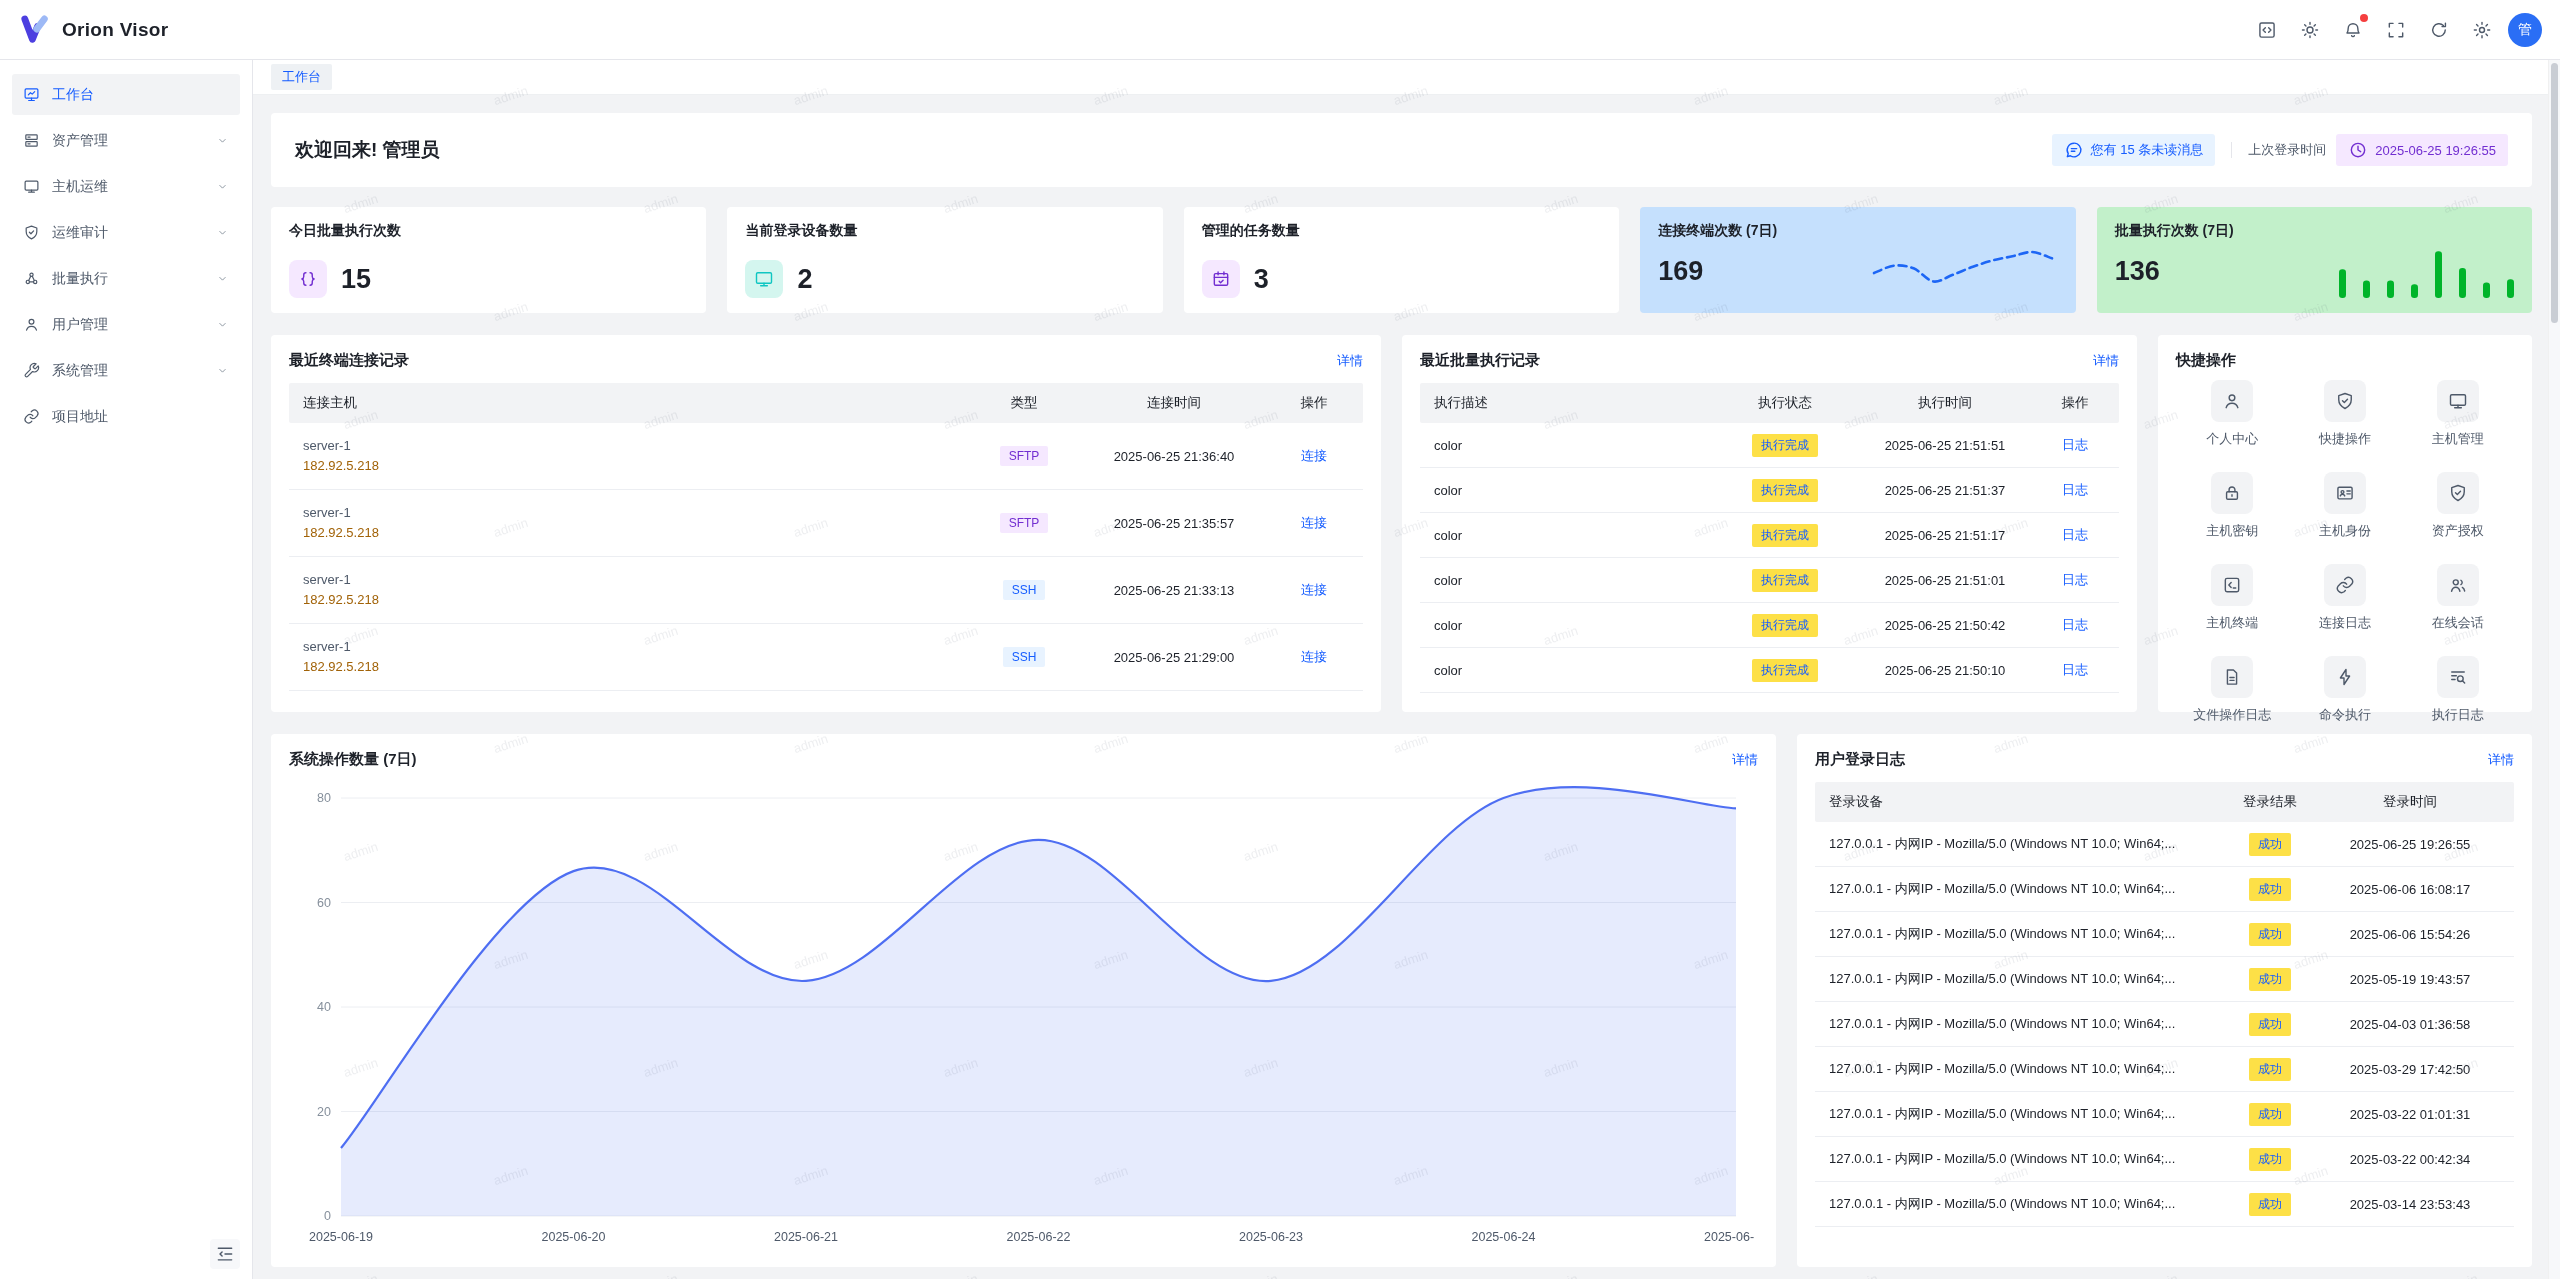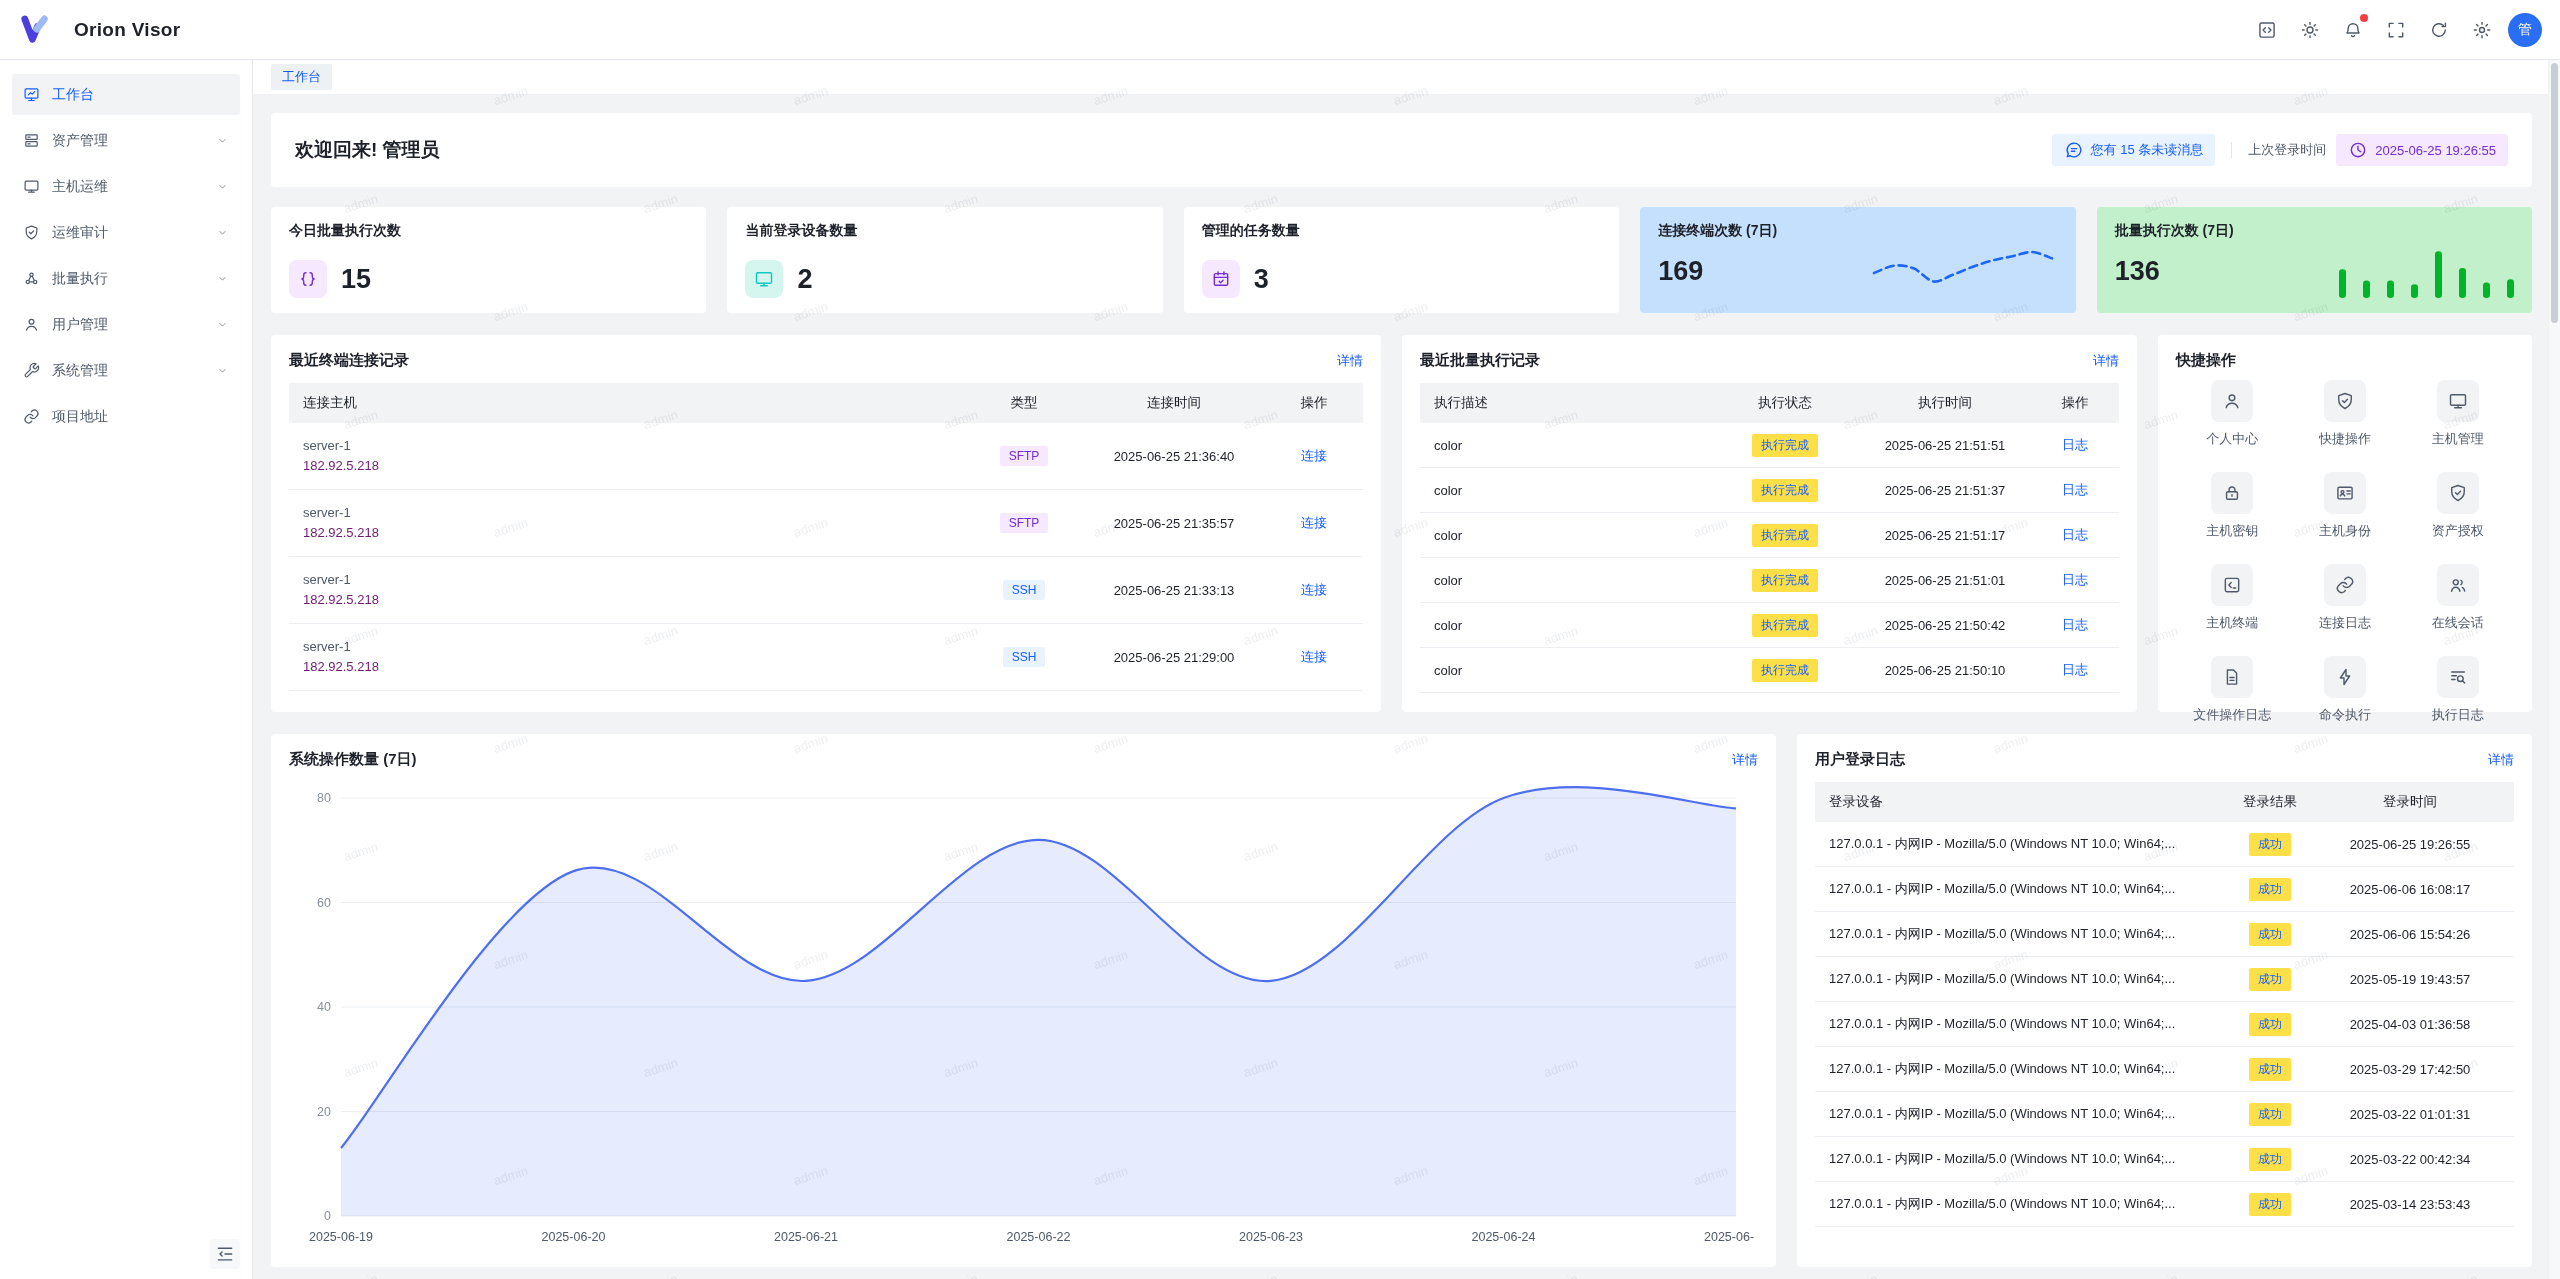--- a/index.html
+++ b/index.html
@@ -1,20 +1,20 @@
 <!DOCTYPE html>
 <html><head>
 <meta charset="utf-8">
 <title>Orion Visor</title>
 <style>
   html,body{margin:0;padding:0;background:#f2f3f5;font-family:"Liberation Sans","DejaVu Sans",sans-serif;}
   body{width:2560px;height:1279px;position:relative;overflow:hidden;}
   
   .hdr{position:absolute;top:0;left:0;right:0;height:60px;background:#fff;border-bottom:1px solid #e5e6eb;display:flex;align-items:center;padding:0 18px;box-sizing:border-box;z-index:60;}
-  .logo{display:flex;align-items:center;gap:22px;}
+  .logo{display:flex;align-items:center;gap:10px;}
   .logo-name{font-size:19px;font-weight:600;color:#1d2129;letter-spacing:.3px;}
   .hdr-right{margin-left:auto;display:flex;align-items:center;gap:9px;}
   .hbtn{width:34px;height:34px;border-radius:50%;display:flex;align-items:center;justify-content:center;color:#4e5969;position:relative;cursor:pointer;background:#fff;}
   .hbtn svg{width:18px;height:18px;}
   .dot{position:absolute;top:1px;right:2px;width:8px;height:8px;border-radius:50%;background:#f53f3f;}
   .avatar{width:34px;height:34px;border-radius:50%;background:#2a6ef5;color:#fff;font-size:14px;display:flex;align-items:center;justify-content:center;cursor:pointer;}
   
   .sidebar{position:absolute;top:60px;left:0;bottom:0;width:253px;background:#fff;border-right:1px solid #e5e6eb;box-sizing:border-box;z-index:55;}
   .side-list{padding-top:9px;}
   .side-item{display:flex;align-items:center;height:41px;margin:5px 12px;padding:0 11px;border-radius:3px;font-size:14px;color:#4e5969;cursor:pointer;}
@@ -69,21 +69,21 @@
   .c-flex{flex:1;min-width:0;}
   .c-type{flex:0 0 90px;text-align:center;}
   .c-time{flex:0 0 210px;text-align:center;}
   .c-act{flex:0 0 70px;text-align:center;}
   .c-status{flex:0 0 120px;text-align:center;}
   .c-etime{flex:0 0 200px;text-align:center;}
   .c-eact{flex:0 0 60px;text-align:center;}
   .c-result{flex:0 0 100px;text-align:center;}
   .c-ltime{flex:0 0 180px;text-align:center;}
   .host-name{color:#4e5969;line-height:20px;}
-  .host-ip{color:#701a75;line-height:20px;}
+  .host-ip{color:#a16207;line-height:20px;}
   .device{white-space:nowrap;overflow:hidden;color:#1d2129;}
   .badge{display:inline-block;font-size:12px;padding:3px 9px;border-radius:2px;}
   .status-badge{background:#fde047;color:#165dff;}
   .tbl-link{color:#165dff;font-size:13px;cursor:pointer;text-decoration:none;}
   
   .qa-grid{display:grid;grid-template-columns:repeat(3,1fr);row-gap:24px;margin-top:10px;}
   .qa-item{display:flex;flex-direction:column;align-items:center;cursor:pointer;}
   .qa-ic{width:42px;height:42px;border-radius:8px;background:#f2f3f5;display:flex;align-items:center;justify-content:center;color:#4e5969;}
   .qa-ic svg{width:20px;height:20px;}
   .qa-label{margin-top:8px;font-size:13px;color:#4e5969;}

